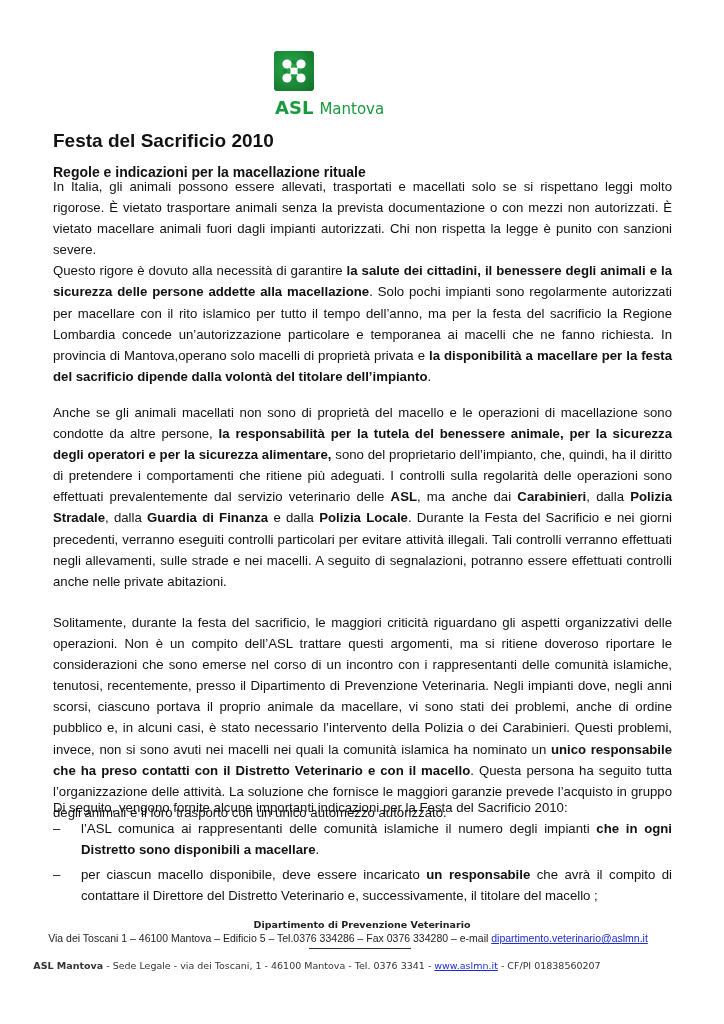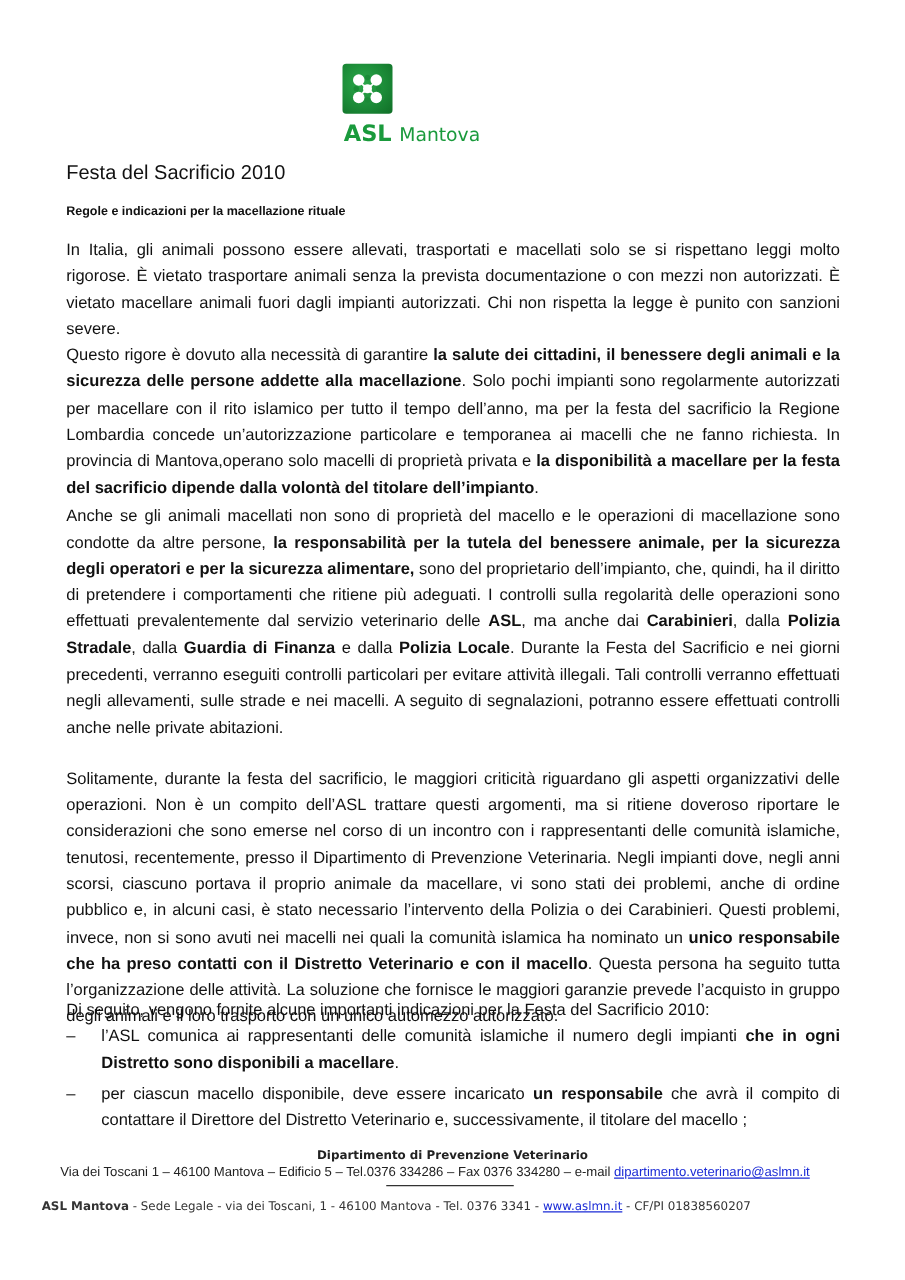--- a/index.html
+++ b/index.html
@@ -7,26 +7,26 @@
 
   .logo { position: absolute; left: 274px; top: 51px; width: 160px; height: 70px; }
   .logo-box { position: absolute; left: 0; top: 0; width: 40px; height: 40px; border-radius: 3px;
     background: radial-gradient(circle at 40% 40%, #2ba84a 0%, #1b8a37 55%, #106e27 100%); }
   .logo-box svg { position: absolute; left: 0; top: 0; }
   .logo-name { position: absolute; left: 47px; top: 1px; font-family: "DejaVu Sans", sans-serif; font-size: 16.5px; line-height: 17px; color: #1a1a1a; letter-spacing: 0.2px; }
   .logo-asl { position: absolute; left: 1px; top: 46px; font-family: "DejaVu Sans", sans-serif; color: #1a9a3c; white-space: nowrap; }
   .logo-asl .asl { font-size: 18px; font-weight: bold; }
   .logo-asl .mantova { font-size: 15px; font-weight: normal; margin-left: 6px; }
 
-  .title { position: absolute; left: 53px; top: 130px; font-size: 16px; font-weight: normal; margin: 0; }
-  .subtitle { position: absolute; left: 53px; top: 164px; font-size: 10px; font-weight: bold; margin: 0; }
+  .title { position: absolute; left: 53px; top: 130px; font-size: 19px; font-weight: bold; margin: 0; }
+  .subtitle { position: absolute; left: 53px; top: 164px; font-size: 14px; font-weight: bold; margin: 0; }
 
   .body-text { position: absolute; left: 53px; width: 619px; font-size: 13.2px; line-height: 21.1px; text-align: justify; margin: 0; }
   .body-text b { font-weight: bold; }
-  .p1 { top: 189px; }
+  .p1 { top: 176px; }
   .p2 { top: 402px; }
   .p3 { top: 592px; margin-top: 20px; }
   .p4 { top: 797px; }
 
   .list { position: absolute; left: 53px; top: 818px; width: 619px; margin: 0; padding: 0; list-style: none; font-size: 13.2px; line-height: 21.1px; }
   .list li { position: relative; padding-left: 28px; text-align: justify; margin-bottom: 4px; }
   .list .dash { position: absolute; left: 0; top: 0; width: 28px; }
 
   .footer { position: absolute; left: 0; top: 918px; width: 724px; text-align: center; color: #222; }
   .f-dept { font-family: "DejaVu Sans", sans-serif; font-size: 9.5px; font-weight: bold; line-height: 11px; position: absolute; left: 0; width: 724px; top: 1px; }

